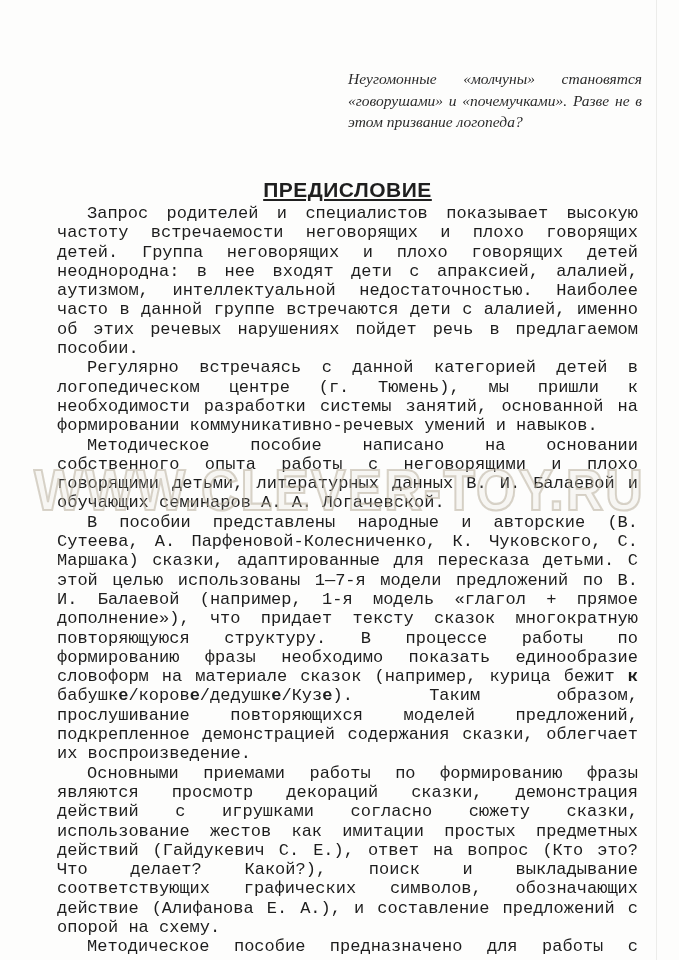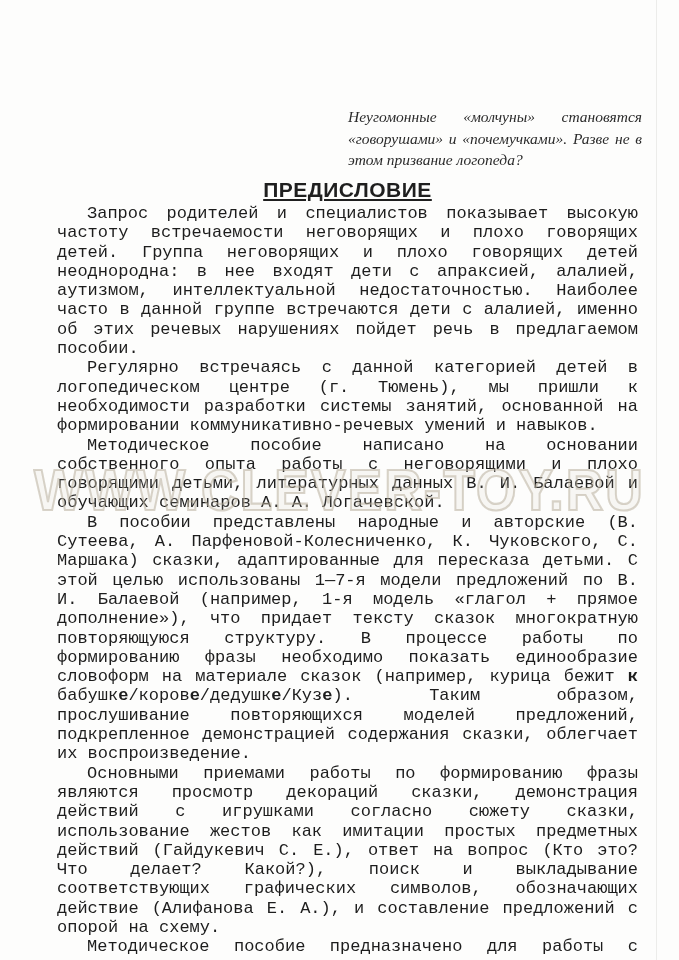--- a/index.html
+++ b/index.html
@@ -28,21 +28,20 @@
   .epigraph {
     position: absolute;
     top: 68px;
     left: 348px;
     width: 294px;
     font-style: italic;
     font-size: 15.5px;
     line-height: 21.5px;
     text-align: justify;
     color: #2b2b2b;
-    margin-top: 38px;
   }
   .heading {
     position: absolute;
     top: 164px;
     left: 57px;
     width: 581px;
     text-align: center;
     font-family: "Liberation Sans", sans-serif;
     font-weight: bold;
     font-size: 21px;

